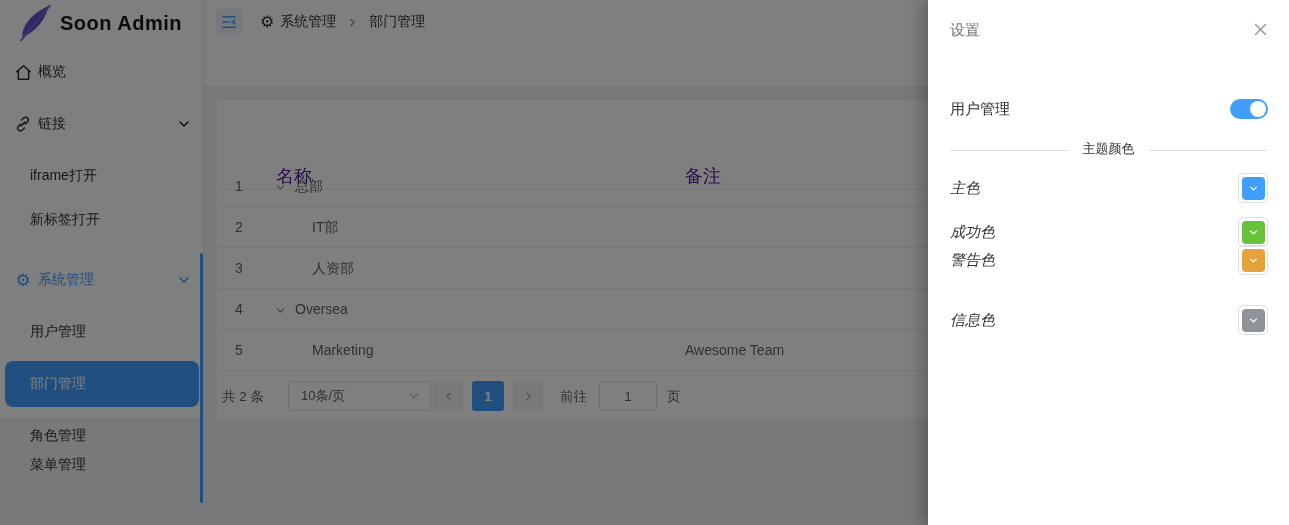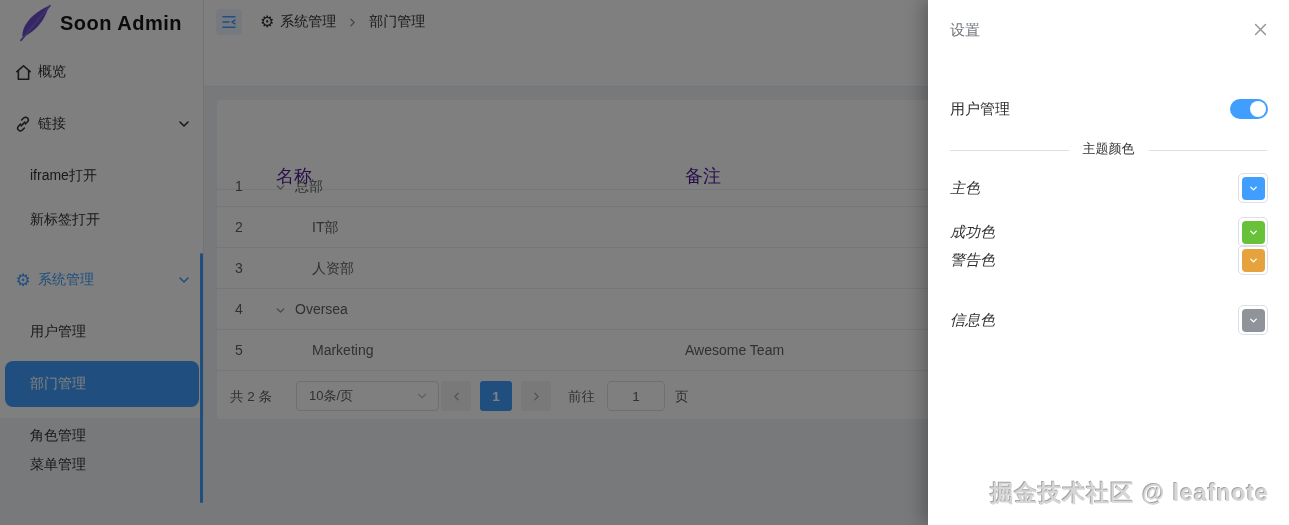--- a/index.html
+++ b/index.html
@@ -43,21 +43,21 @@
   .thead { position:absolute; left:0; top:33px; right:0; height:33px; border-bottom:1px solid #ebeef5; font-size:18px; color:#4c1d95;margin-top:24px; }
   .th-name { position:absolute; left:59px; top:7px; }
   .th-remark { position:absolute; left:468px; top:7px; }
   .trow { position:absolute; left:0; right:0; height:41px; border-bottom:1px solid #ebeef5; font-size:14px; color:#606266; }
   .cell-index { position:absolute; left:0; top:12px; width:44px; text-align:center; }
   .tree-arrow { position:absolute; left:57px; top:15px; width:13px; height:13px; color:#8f9399; cursor:pointer; }
   .cell-name-root { position:absolute; left:78px; top:12px; }
   .cell-name-child { position:absolute; left:95px; top:12px; }
   .cell-remark { position:absolute; left:468px; top:12px; }
 
-  .pager { position:absolute; left:5px; top:280px; right:18px; height:32px; font-size:13.5px; color:#606266;margin-left:8px; }
+  .pager { position:absolute; left:5px; top:280px; right:18px; height:32px; font-size:13.5px; color:#606266; }
   .pg-total { position:absolute; left:0; top:8px; }
   .pg-size { position:absolute; left:66px; top:1px; width:143px; height:30px; border:1px solid #dcdfe6; border-radius:4px; background:#fff; display:flex; align-items:center; cursor:pointer; }
   .pg-size span { margin-left:12px; font-size:13px; color:#606266; }
   .pg-size .sel-chevron { position:absolute; right:9px; width:14px; height:14px; color:#c0c4cc; }
   .pg-btn { position:absolute; top:1px; width:30px; height:30px; background:#f2f3f5; border-radius:3px; display:flex; align-items:center; justify-content:center; color:#a8abb2; cursor:pointer; }
   .pg-prev { left:211px; }
   .pg-next { left:291px; }
   .pg-cur { position:absolute; left:250px; top:1px; width:32px; height:30px; background:#409eff; border-radius:3px; color:#fff; font-weight:bold; display:flex; align-items:center; justify-content:center; cursor:pointer; }
   .pg-goto { position:absolute; left:338px; top:8px; }
   .pg-input { position:absolute; left:377px; top:1px; width:58px; height:30px; border:1px solid #dcdfe6; border-radius:4px; text-align:center; font-size:13.5px; color:#606266; background:#fff; outline:none; }
@@ -312,14 +312,13 @@
     <span class="cr-label">信息色</span>
     <div class="swatch">
       <div class="swatch-inner" style="background-color: rgb(144, 147, 153);">
         <svg viewBox="0 0 24 24" fill="none" stroke="#fff" stroke-width="3" stroke-linecap="round" stroke-linejoin="round">
             <path d="M6 9l6 6 6-6"></path>
           </svg>
       </div>
     </div>
   </div>
 
-  <span class="watermark">掘金技术社区 @ leafnote</span>
 </div>
 
 </body></html>

